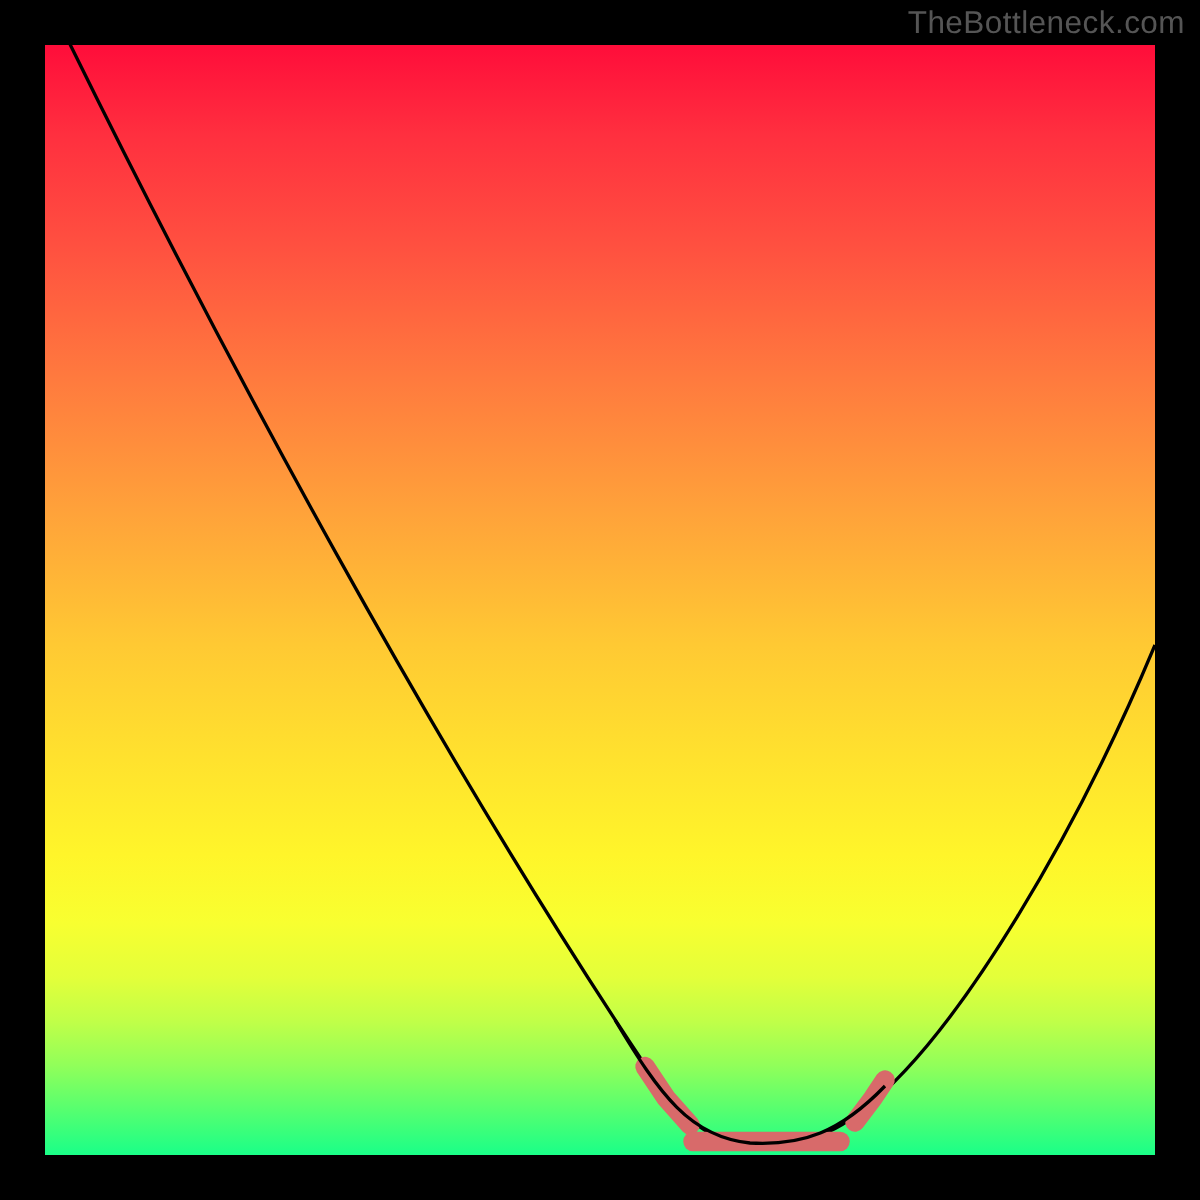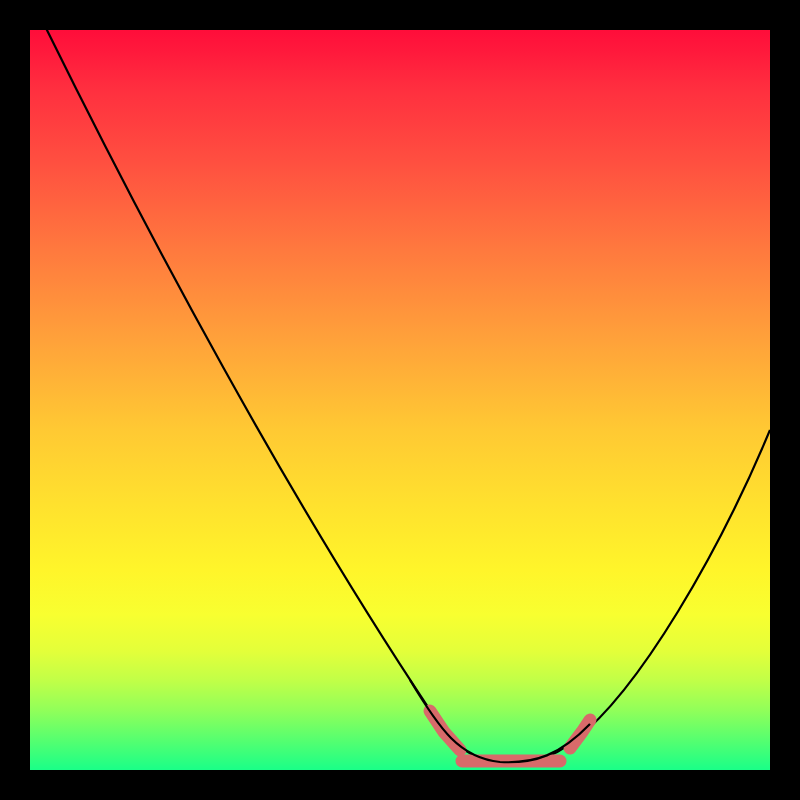--- a/index.html
+++ b/index.html
@@ -53,20 +53,21 @@
     color: #555;
     font-size: 21px;
     letter-spacing: 0.3px;
     font-weight: 500;
   }
 </style>
 </head>
 <body>
 
 <div class="frame">
+  <div class="watermark">TheBottleneck.com</div>
 
   <div class="plot-area">
     <svg viewBox="0 0 740 740" preserveAspectRatio="none">
 
       <path d="M 12 -10
                C 120 210, 260 470, 400 680
                C 430 722, 445 731, 470 732
                C 498 733, 520 731, 545 710
                C 610 660, 690 520, 740 400" fill="none" stroke="#000" stroke-width="2.2"></path>
 

